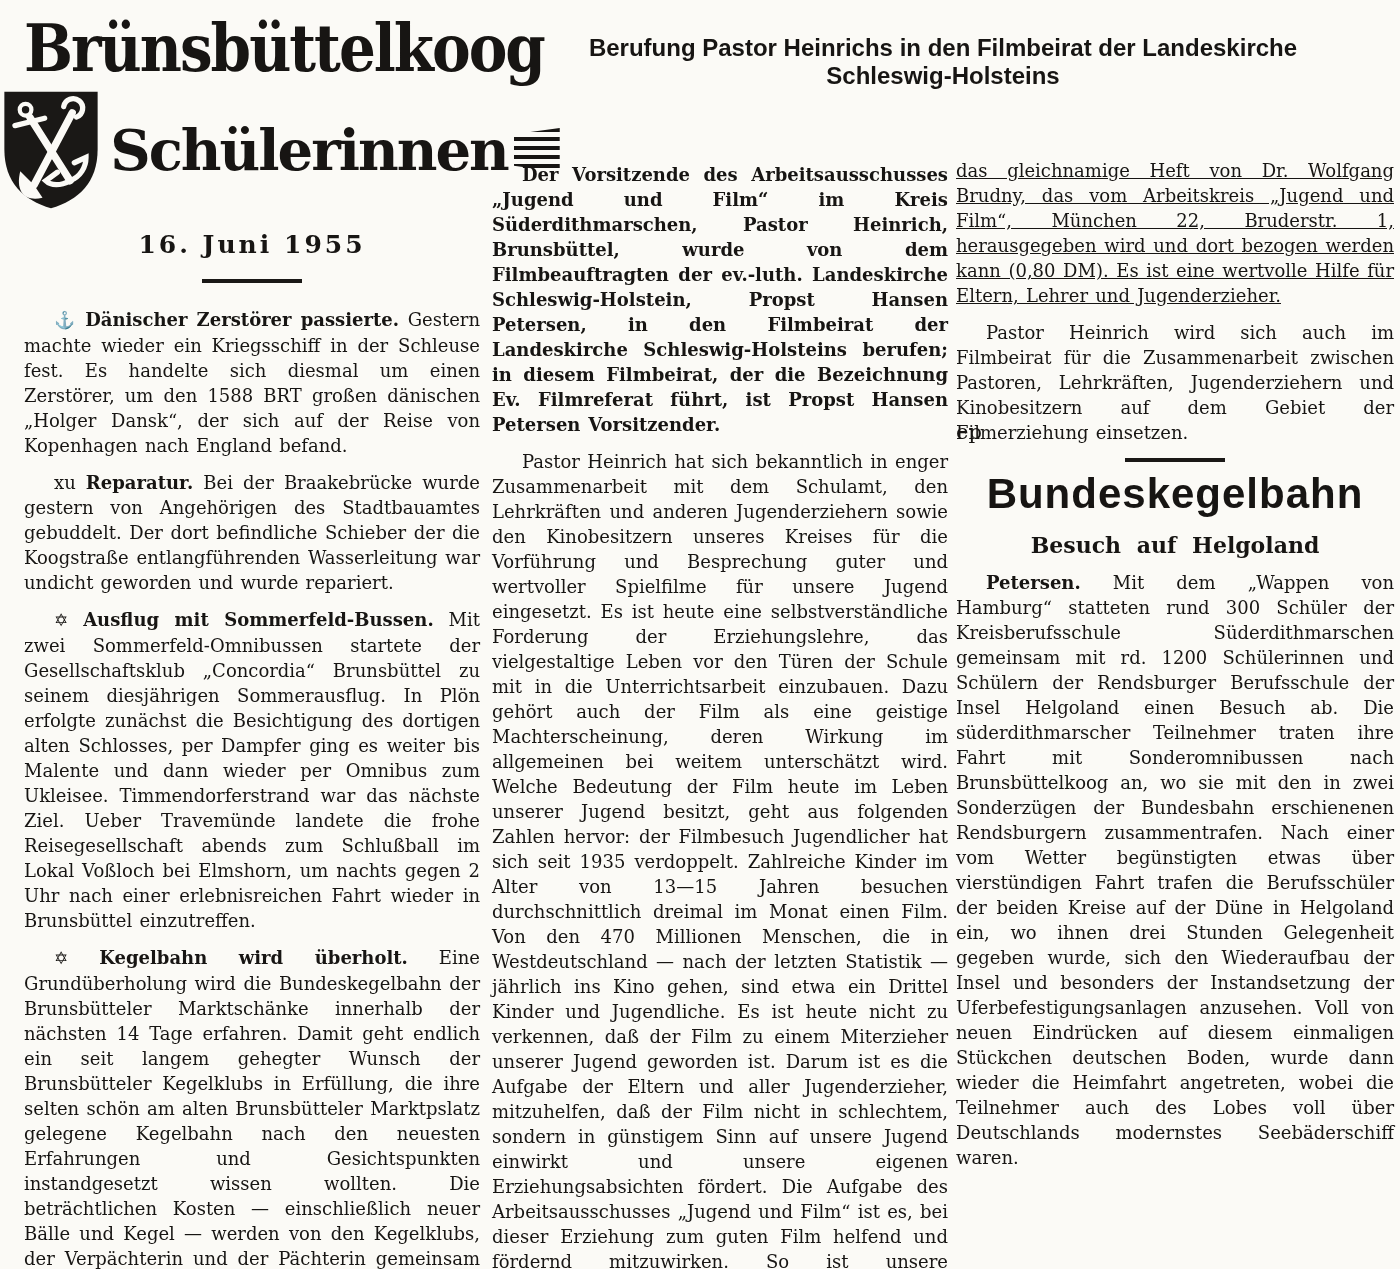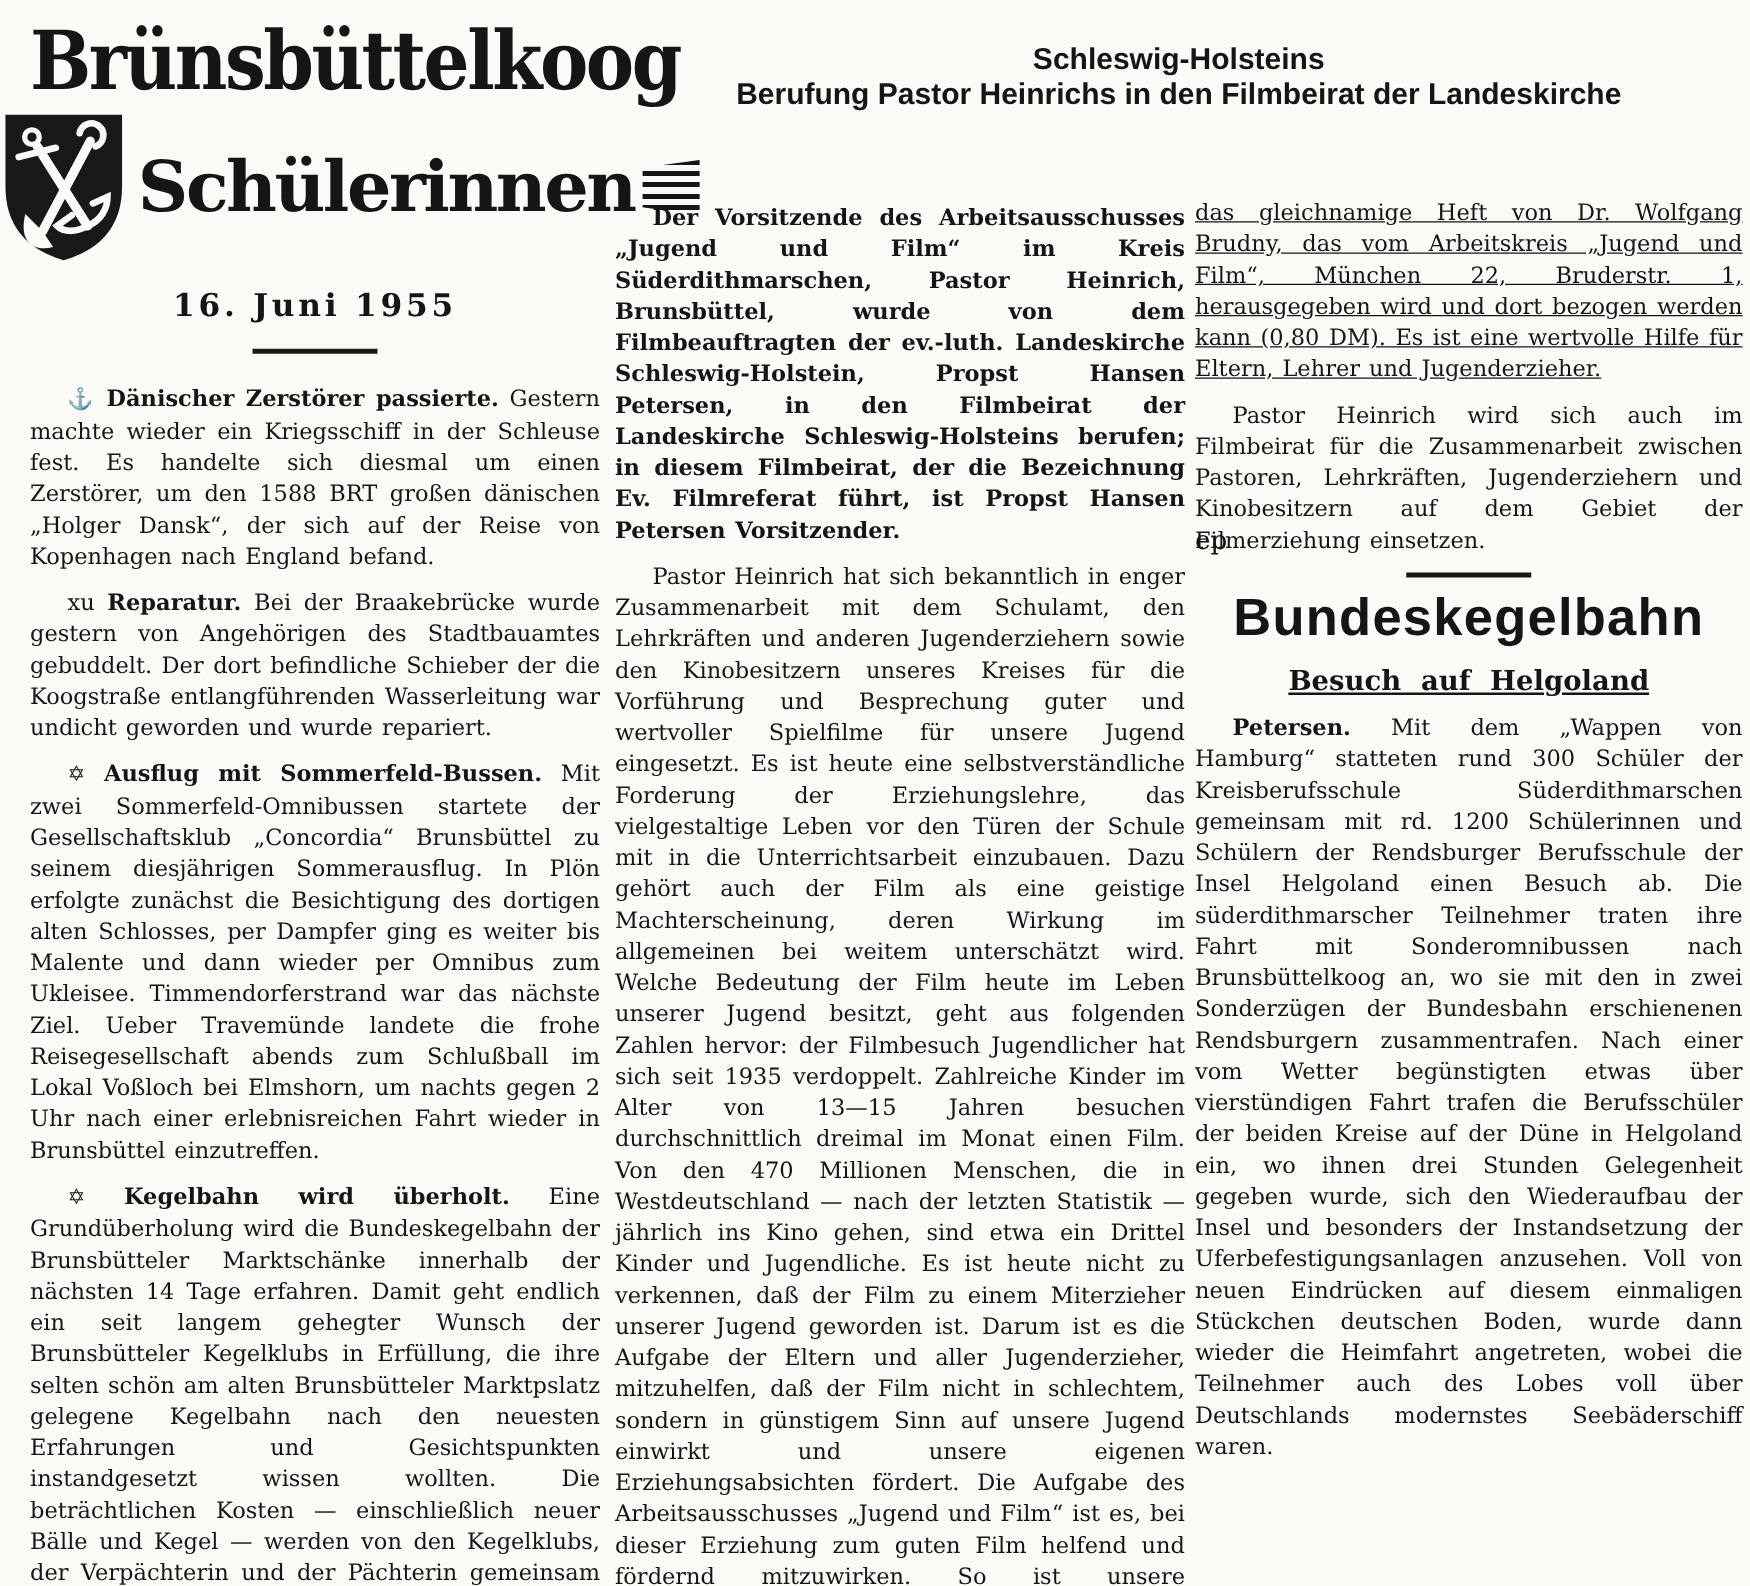--- a/index.html
+++ b/index.html
@@ -49,21 +49,21 @@
     margin-top:12px; font-family:"Liberation Sans", sans-serif;
     font-weight:bold; font-size:24px; line-height:1.15;
   }
   .neighbor-rule { margin:14px auto 10px auto; }
   .neighbor-headline {
     margin:6px 0 0 0; text-align:center; font-family:"Liberation Sans", sans-serif;
     font-weight:bold; font-size:42px; line-height:1.05; letter-spacing:1px;
   }
   .neighbor-subhead {
     margin:16px 0 8px 0; text-align:center; font-weight:bold; font-size:22px;
-    word-spacing:8px; font-family:"DejaVu Serif", serif;text-decoration:underline;
+    word-spacing:8px; font-family:"DejaVu Serif", serif;
   }
 </style>
 </head>
 <body>
 
 <div class="page">
 
   <div class="col col-left">
 
     <div>
@@ -113,22 +113,22 @@
     <p class="item">
       <span class="news-icon">✡</span>
       <b class="item-title">Kegelbahn wird überholt.</b>
       <span>Eine Grundüberholung wird die Bundeskegelbahn der Brunsbütteler Marktschänke innerhalb der nächsten 14 Tage erfahren. Damit geht endlich ein seit langem gehegter Wunsch der Brunsbütteler Kegelklubs in Erfüllung, die ihre selten schön am alten Brunsbütteler Marktpslatz gelegene Kegelbahn nach den neuesten Erfahrungen und Gesichtspunkten instandgesetzt wissen wollten. Die beträchtlichen Kosten — einschließlich neuer Bälle und Kegel — werden von den Kegelklubs, der Verpächterin und der Pächterin gemeinsam getragen und nach einem errechneten Modus umgelegt. Die Arbeiten sollen so vorangetrieben werden, daß die Marktschänke beim diesjährigen Jahrmarktskegeln über die modernste Bundeskegelbahn in der hiesigen Gegend verfügt.</span>
     </p>
 
   </div>
 
   <div class="article-head">
     <div class="subtitle">
+      <div>Berufung Pastor Heinrichs in den Filmbeirat der Landeskirche</div>
       <div>Schleswig-Holsteins</div>
-      <div>Berufung Pastor Heinrichs in den Filmbeirat der Landeskirche</div>
     </div>
   </div>
 
   <div class="col col-mid">
     <p class="body-p lead">Der Vorsitzende des Arbeitsausschusses „Jugend und Film“ im Kreis Süderdithmarschen, Pastor Heinrich, Brunsbüttel, wurde von dem Filmbeauftragten der ev.-luth. Landeskirche Schleswig-Holstein, Propst Hansen Petersen, in den Filmbeirat der Landeskirche Schleswig-Holsteins berufen; in diesem Filmbeirat, der die Bezeichnung Ev. Filmreferat führt, ist Propst Hansen Petersen Vorsitzender.</p>
     <p class="body-p">Pastor Heinrich hat sich bekanntlich in enger Zusammenarbeit mit dem Schulamt, den Lehrkräften und anderen Jugenderziehern sowie den Kinobesitzern unseres Kreises für die Vorführung und Besprechung guter und wertvoller Spielfilme für unsere Jugend eingesetzt. Es ist heute eine selbstverständliche Forderung der Erziehungslehre, das vielgestaltige Leben vor den Türen der Schule mit in die Unterrichtsarbeit einzubauen. Dazu gehört auch der Film als eine geistige Machterscheinung, deren Wirkung im allgemeinen bei weitem unterschätzt wird. Welche Bedeutung der Film heute im Leben unserer Jugend besitzt, geht aus folgenden Zahlen hervor: der Filmbesuch Jugendlicher hat sich seit 1935 verdoppelt. Zahlreiche Kinder im Alter von 13—15 Jahren besuchen durchschnittlich dreimal im Monat einen Film. Von den 470 Millionen Menschen, die in Westdeutschland — nach der letzten Statistik — jährlich ins Kino gehen, sind etwa ein Drittel Kinder und Jugendliche. Es ist heute nicht zu verkennen, daß der Film zu einem Miterzieher unserer Jugend geworden ist. Darum ist es die Aufgabe der Eltern und aller Jugenderzieher, mitzuhelfen, daß der Film nicht in schlechtem, sondern in günstigem Sinn auf unsere Jugend einwirkt und unsere eigenen Erziehungsabsichten fördert. Die Aufgabe des Arbeitsausschusses „Jugend und Film“ ist es, bei dieser Erziehung zum guten Film helfend und fördernd mitzuwirken. So ist unsere Schuljugend in den vergangenen Monaten an folgende Spielfilme herangeführt worden: „Schwarzes Elfenbein“ und „Das sind Kerle“. Nach den großen Ferien wird diese Arbeit, die über die Grenzen unseres Kreises hinaus beachtet wird, weiter fortgesetzt. Der Filmauswahl wird nach Möglichkeit die Liste „Filme für die Jugend“ zugrunde gelegt, die das Institut für Film und Bild in Wissenschaft und Unterricht in München herausgibt. Eine gute Einführung in diese „Filmerziehung“ bietet</p>
   </div>
 
   <div class="col col-right">
     <p class="body-p no-indent">das gleichnamige Heft von Dr. Wolfgang Brudny, das vom Arbeitskreis „Jugend und Film“, München 22, Bruderstr. 1, herausgegeben wird und dort bezogen werden kann (0,80 DM). Es ist eine wertvolle Hilfe für Eltern, Lehrer und Jugenderzieher.</p>

